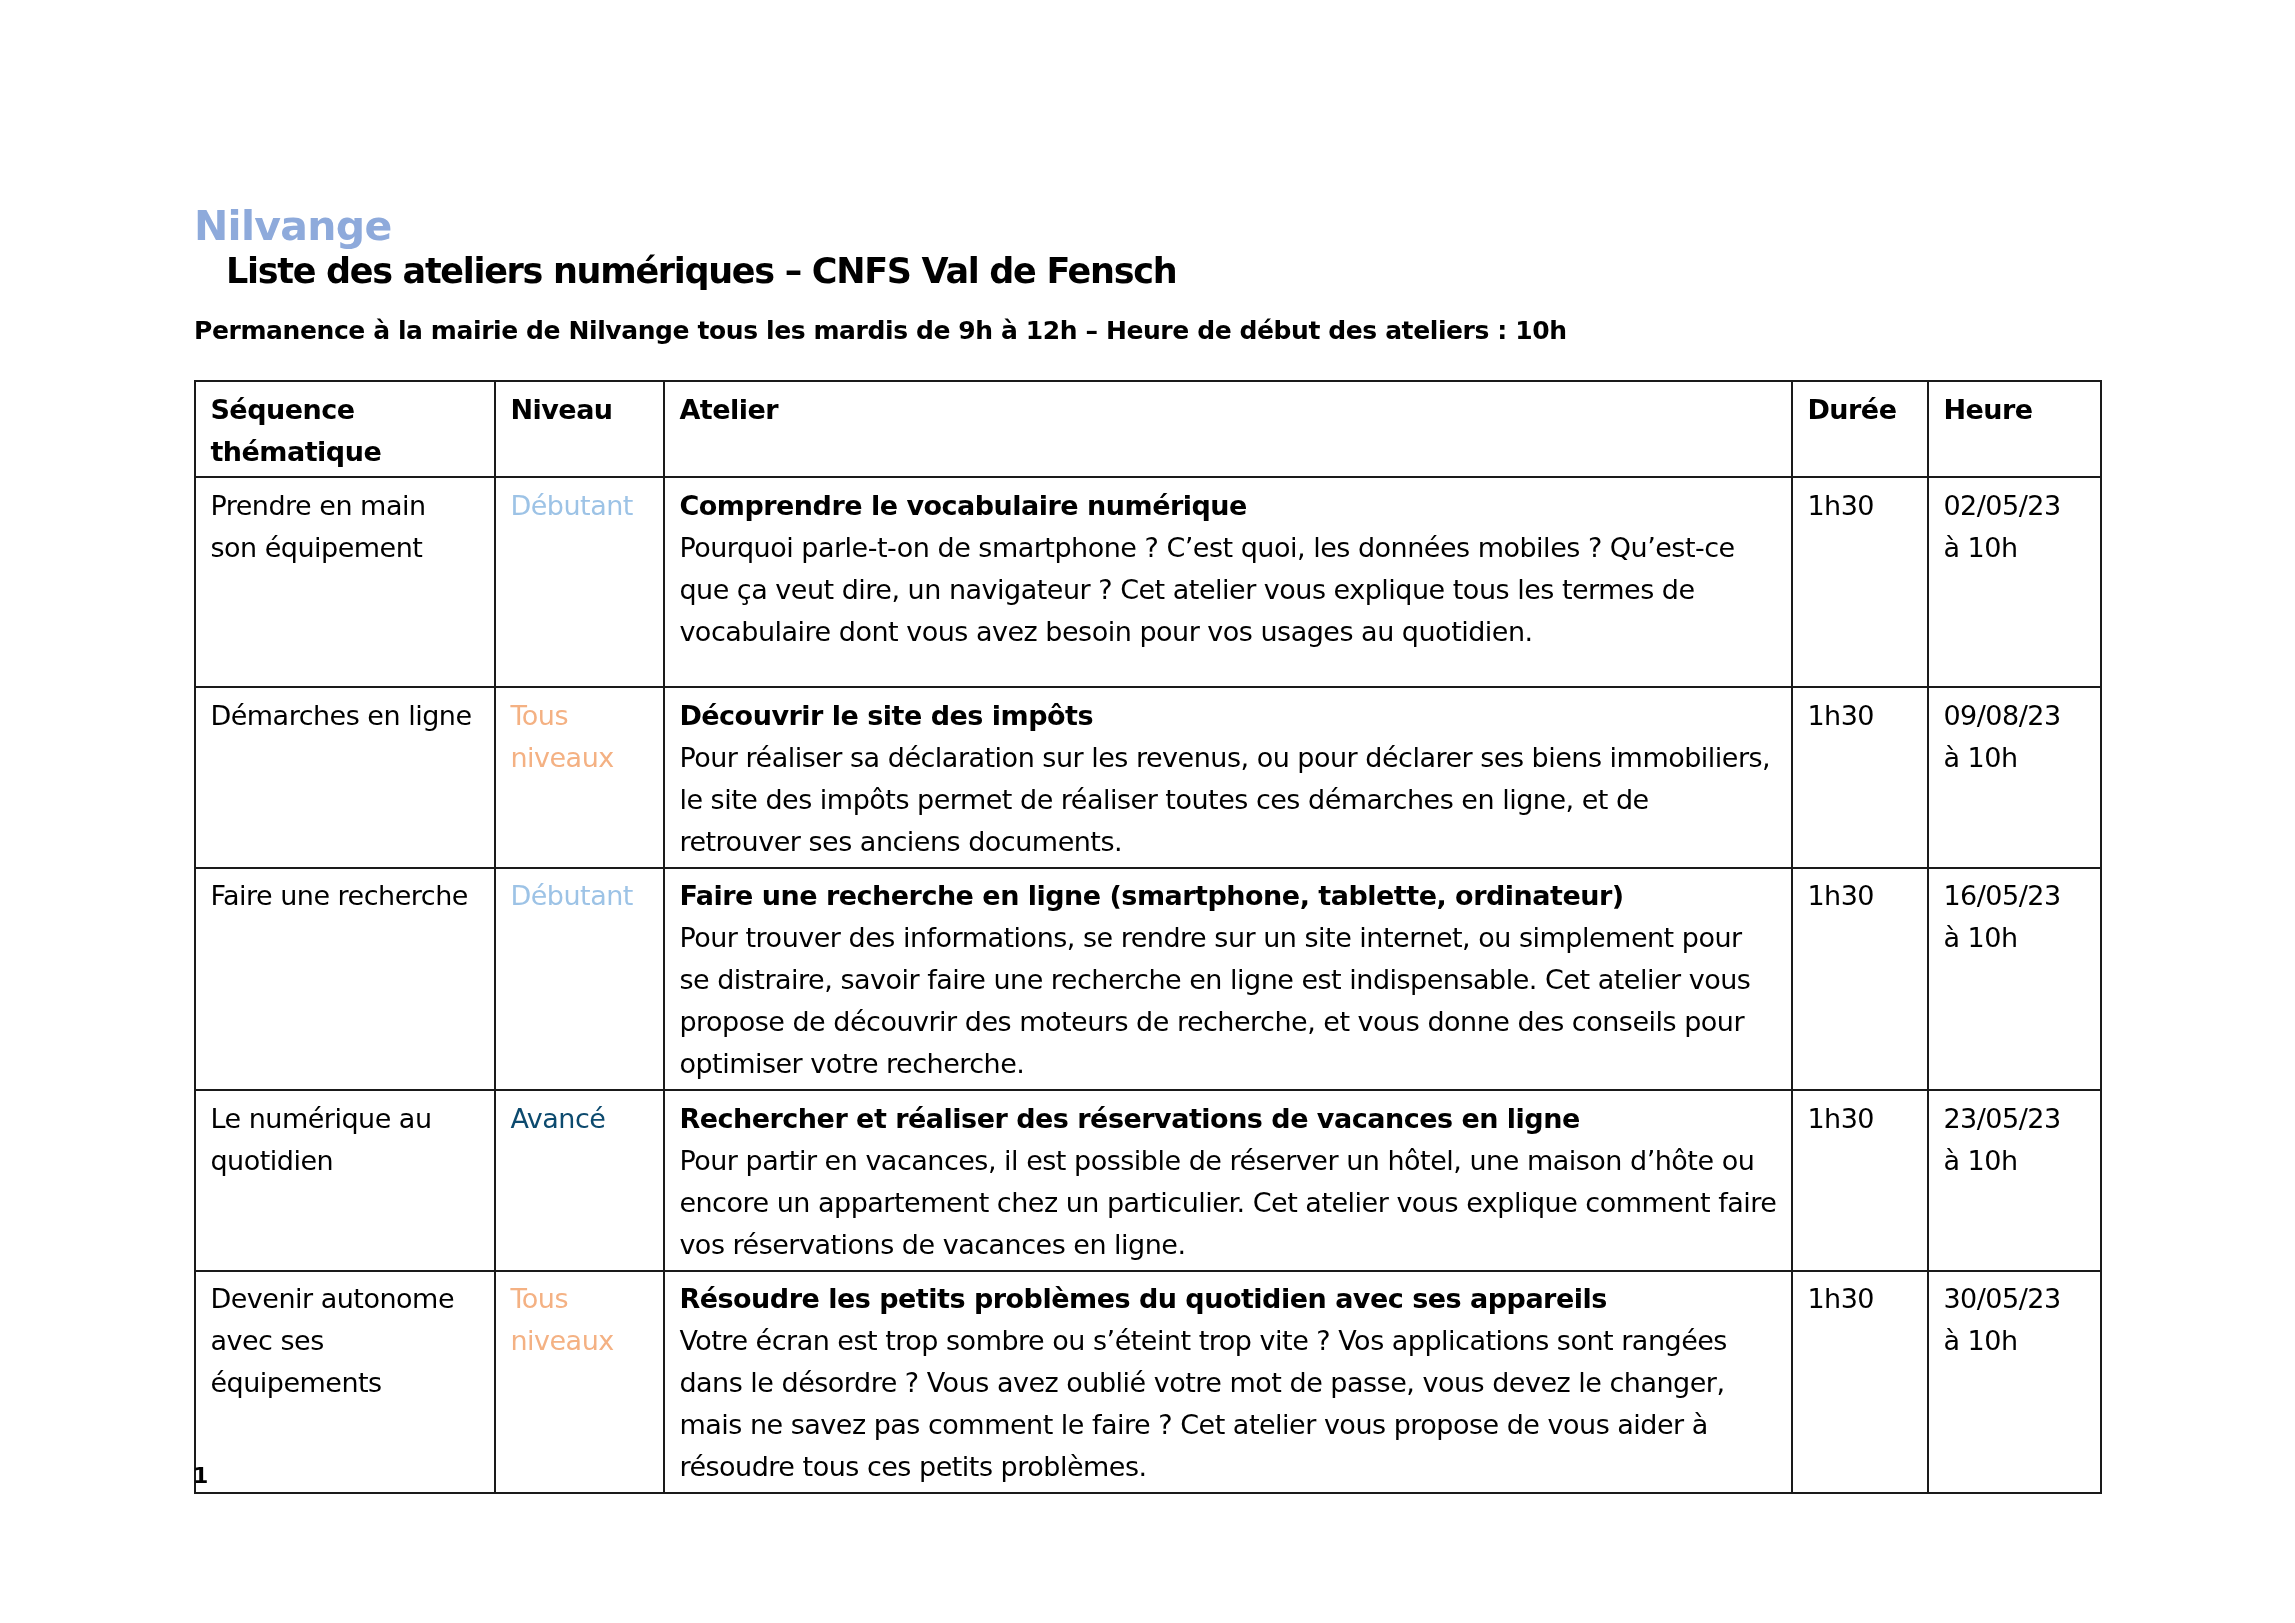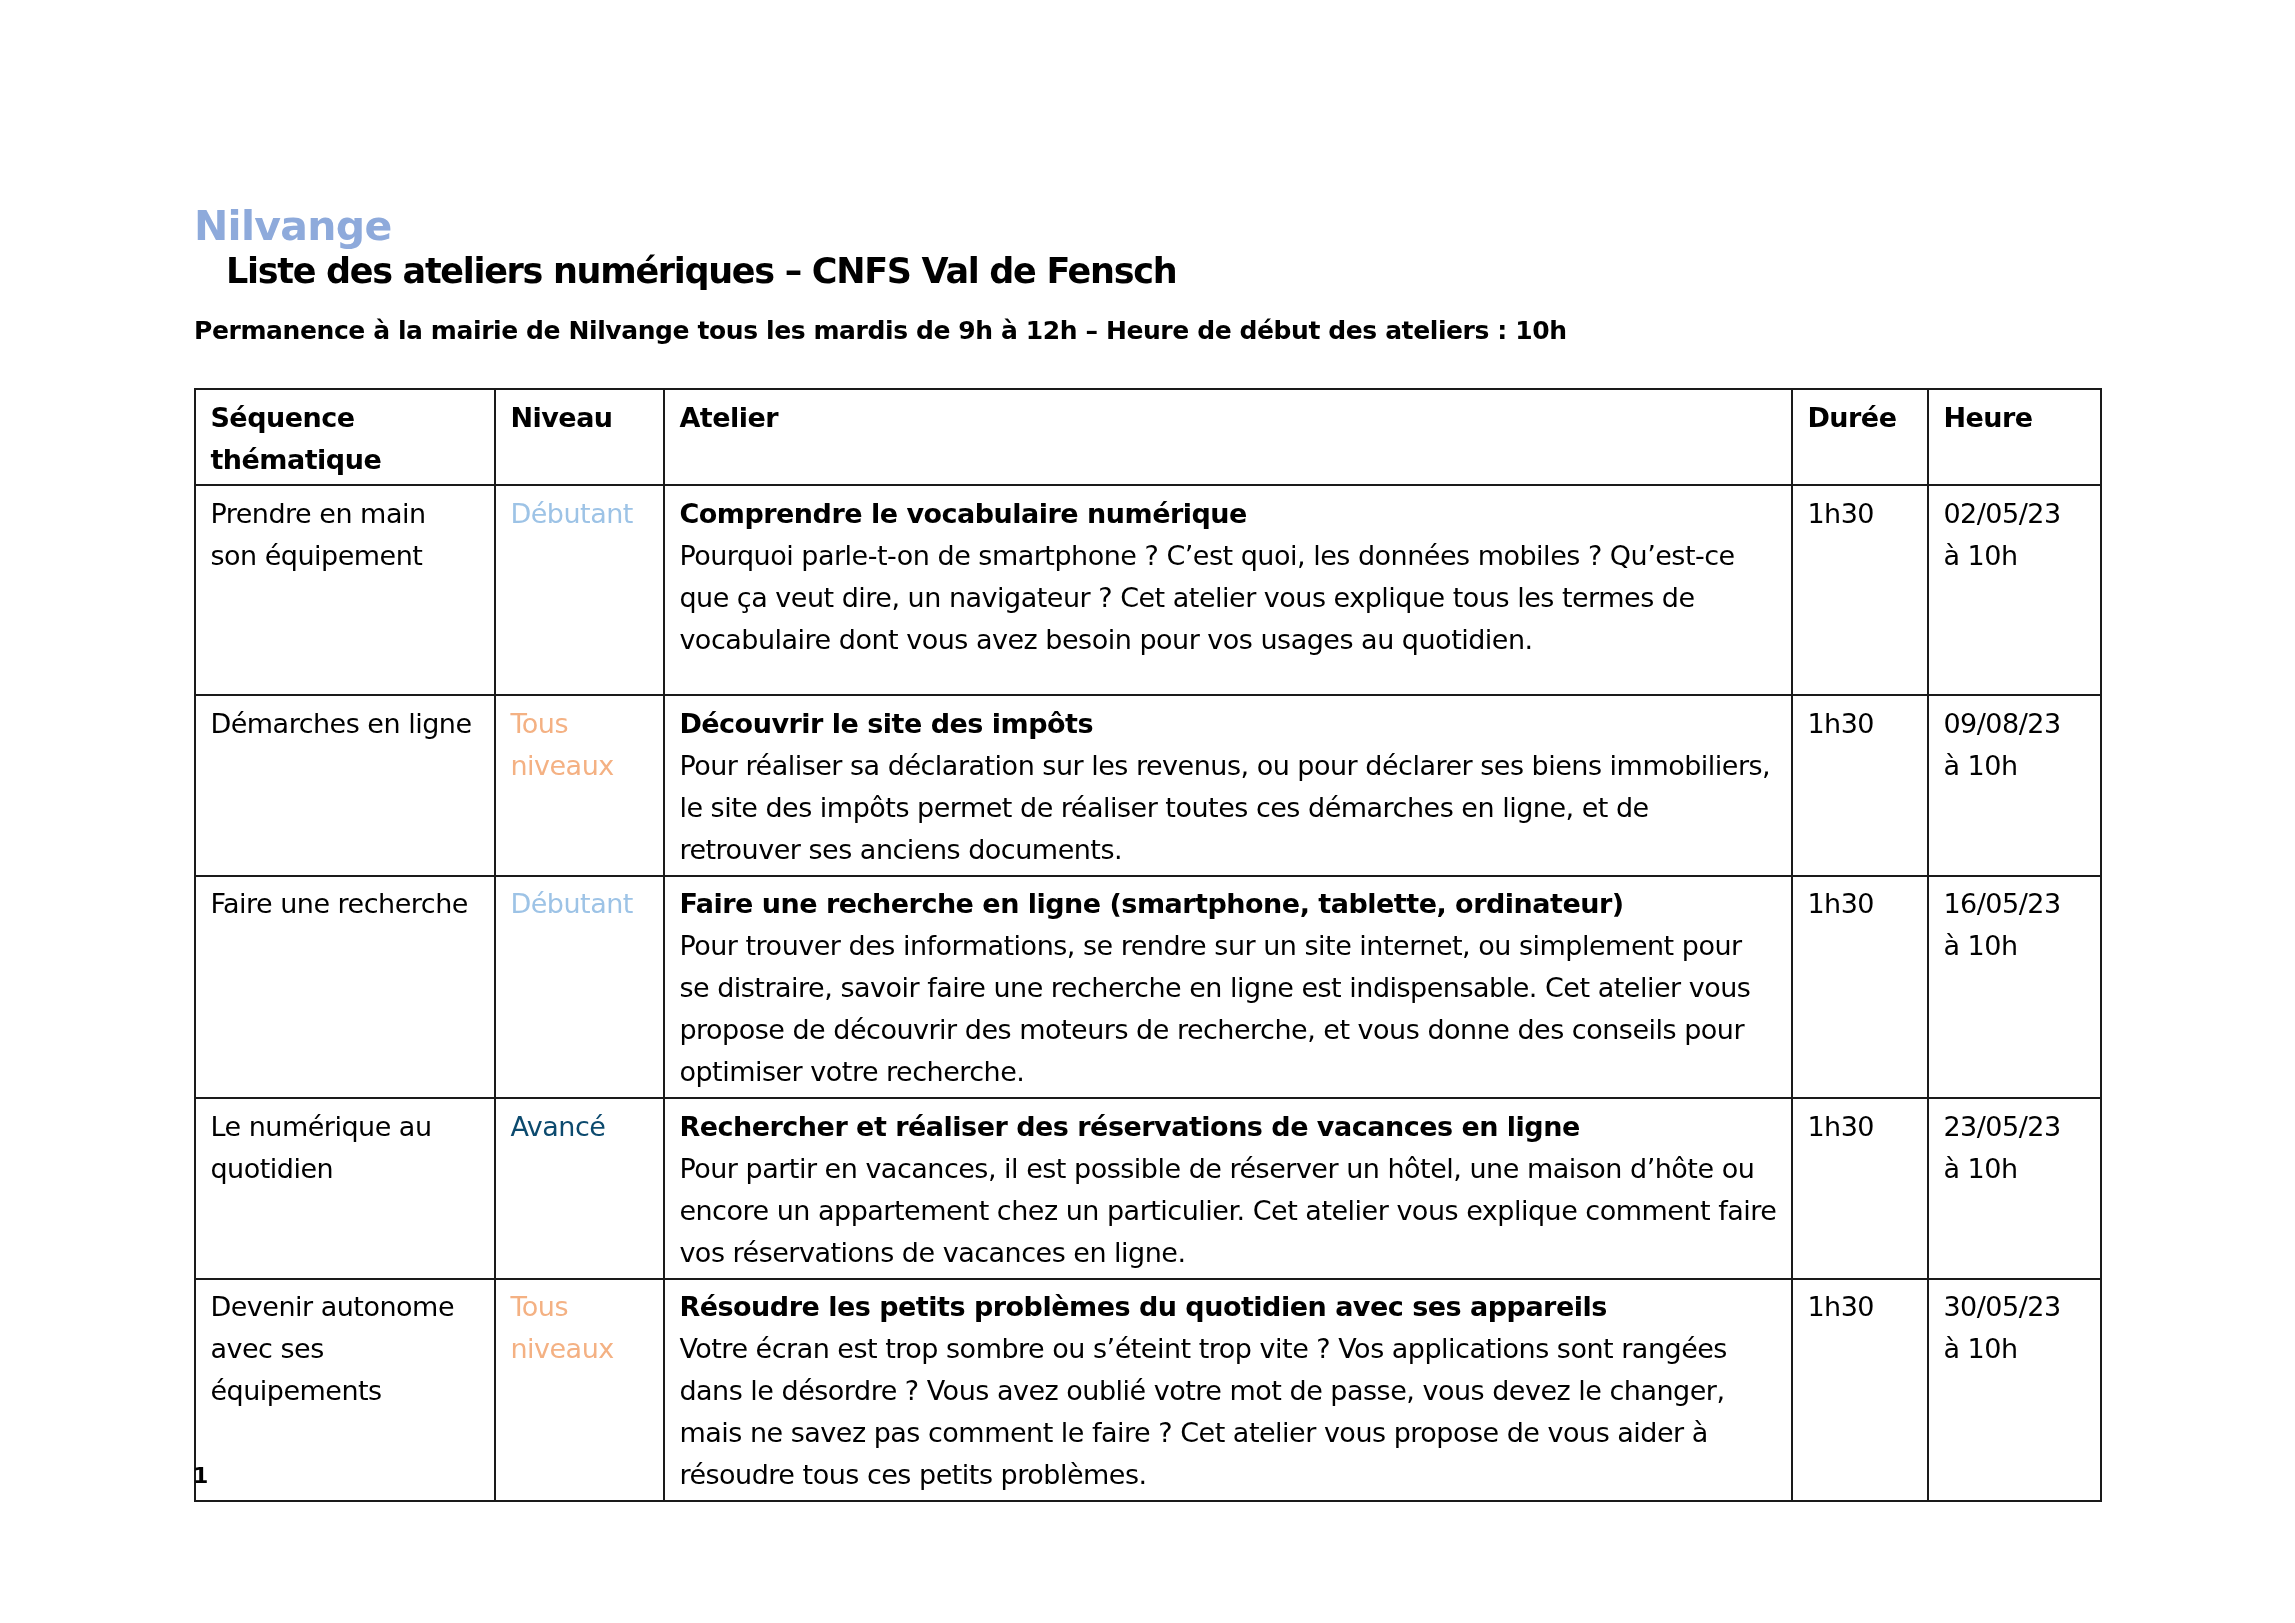--- a/index.html
+++ b/index.html
@@ -45,21 +45,21 @@
       font-family: "DejaVu Sans", sans-serif;
       font-weight: bold;
       font-size: 25px;
       line-height: 35px;
       white-space: nowrap;
       letter-spacing: -0.4px;
     }
     table.workshops {
       position: absolute;
       left: 194px;
-      top: 388px;
+      top: 380px;
       width: 1907px;
       border-collapse: collapse;
       table-layout: fixed;
     }
     table.workshops td, table.workshops th {
       border: 2px solid #1a1a1a;
       vertical-align: top;
       text-align: left;
       padding: 6.5px 14.4px 3.9px 14.4px;
       font-size: 27px;

